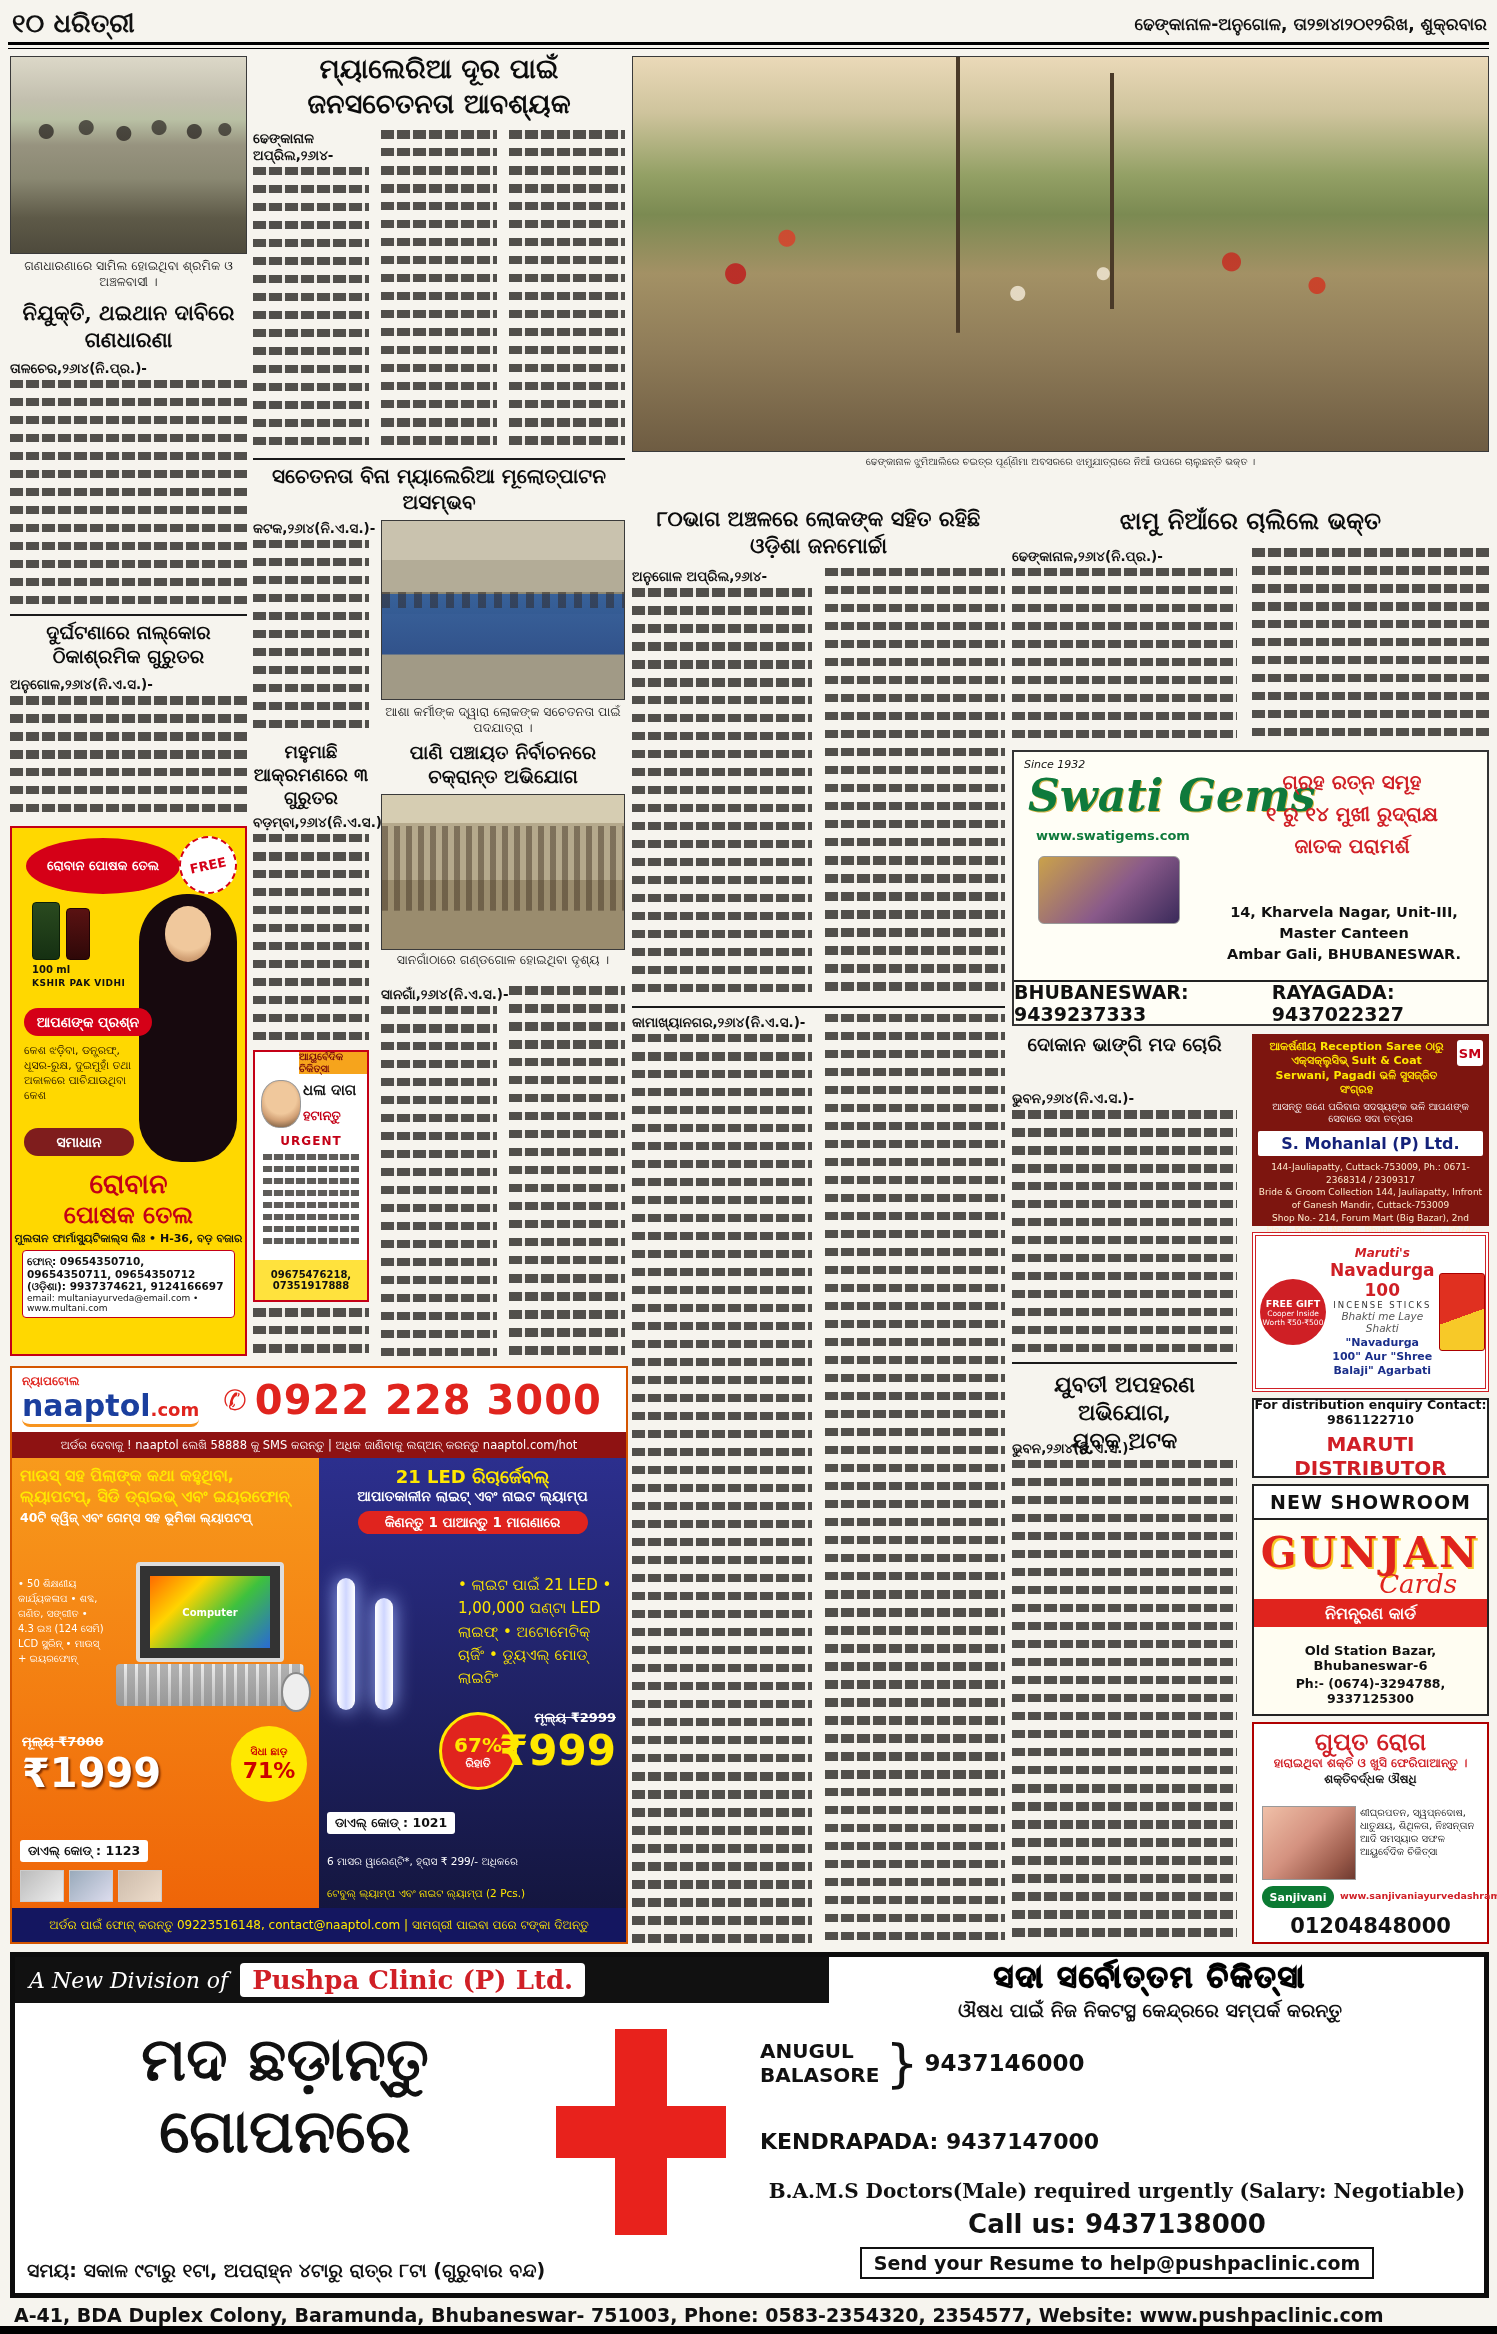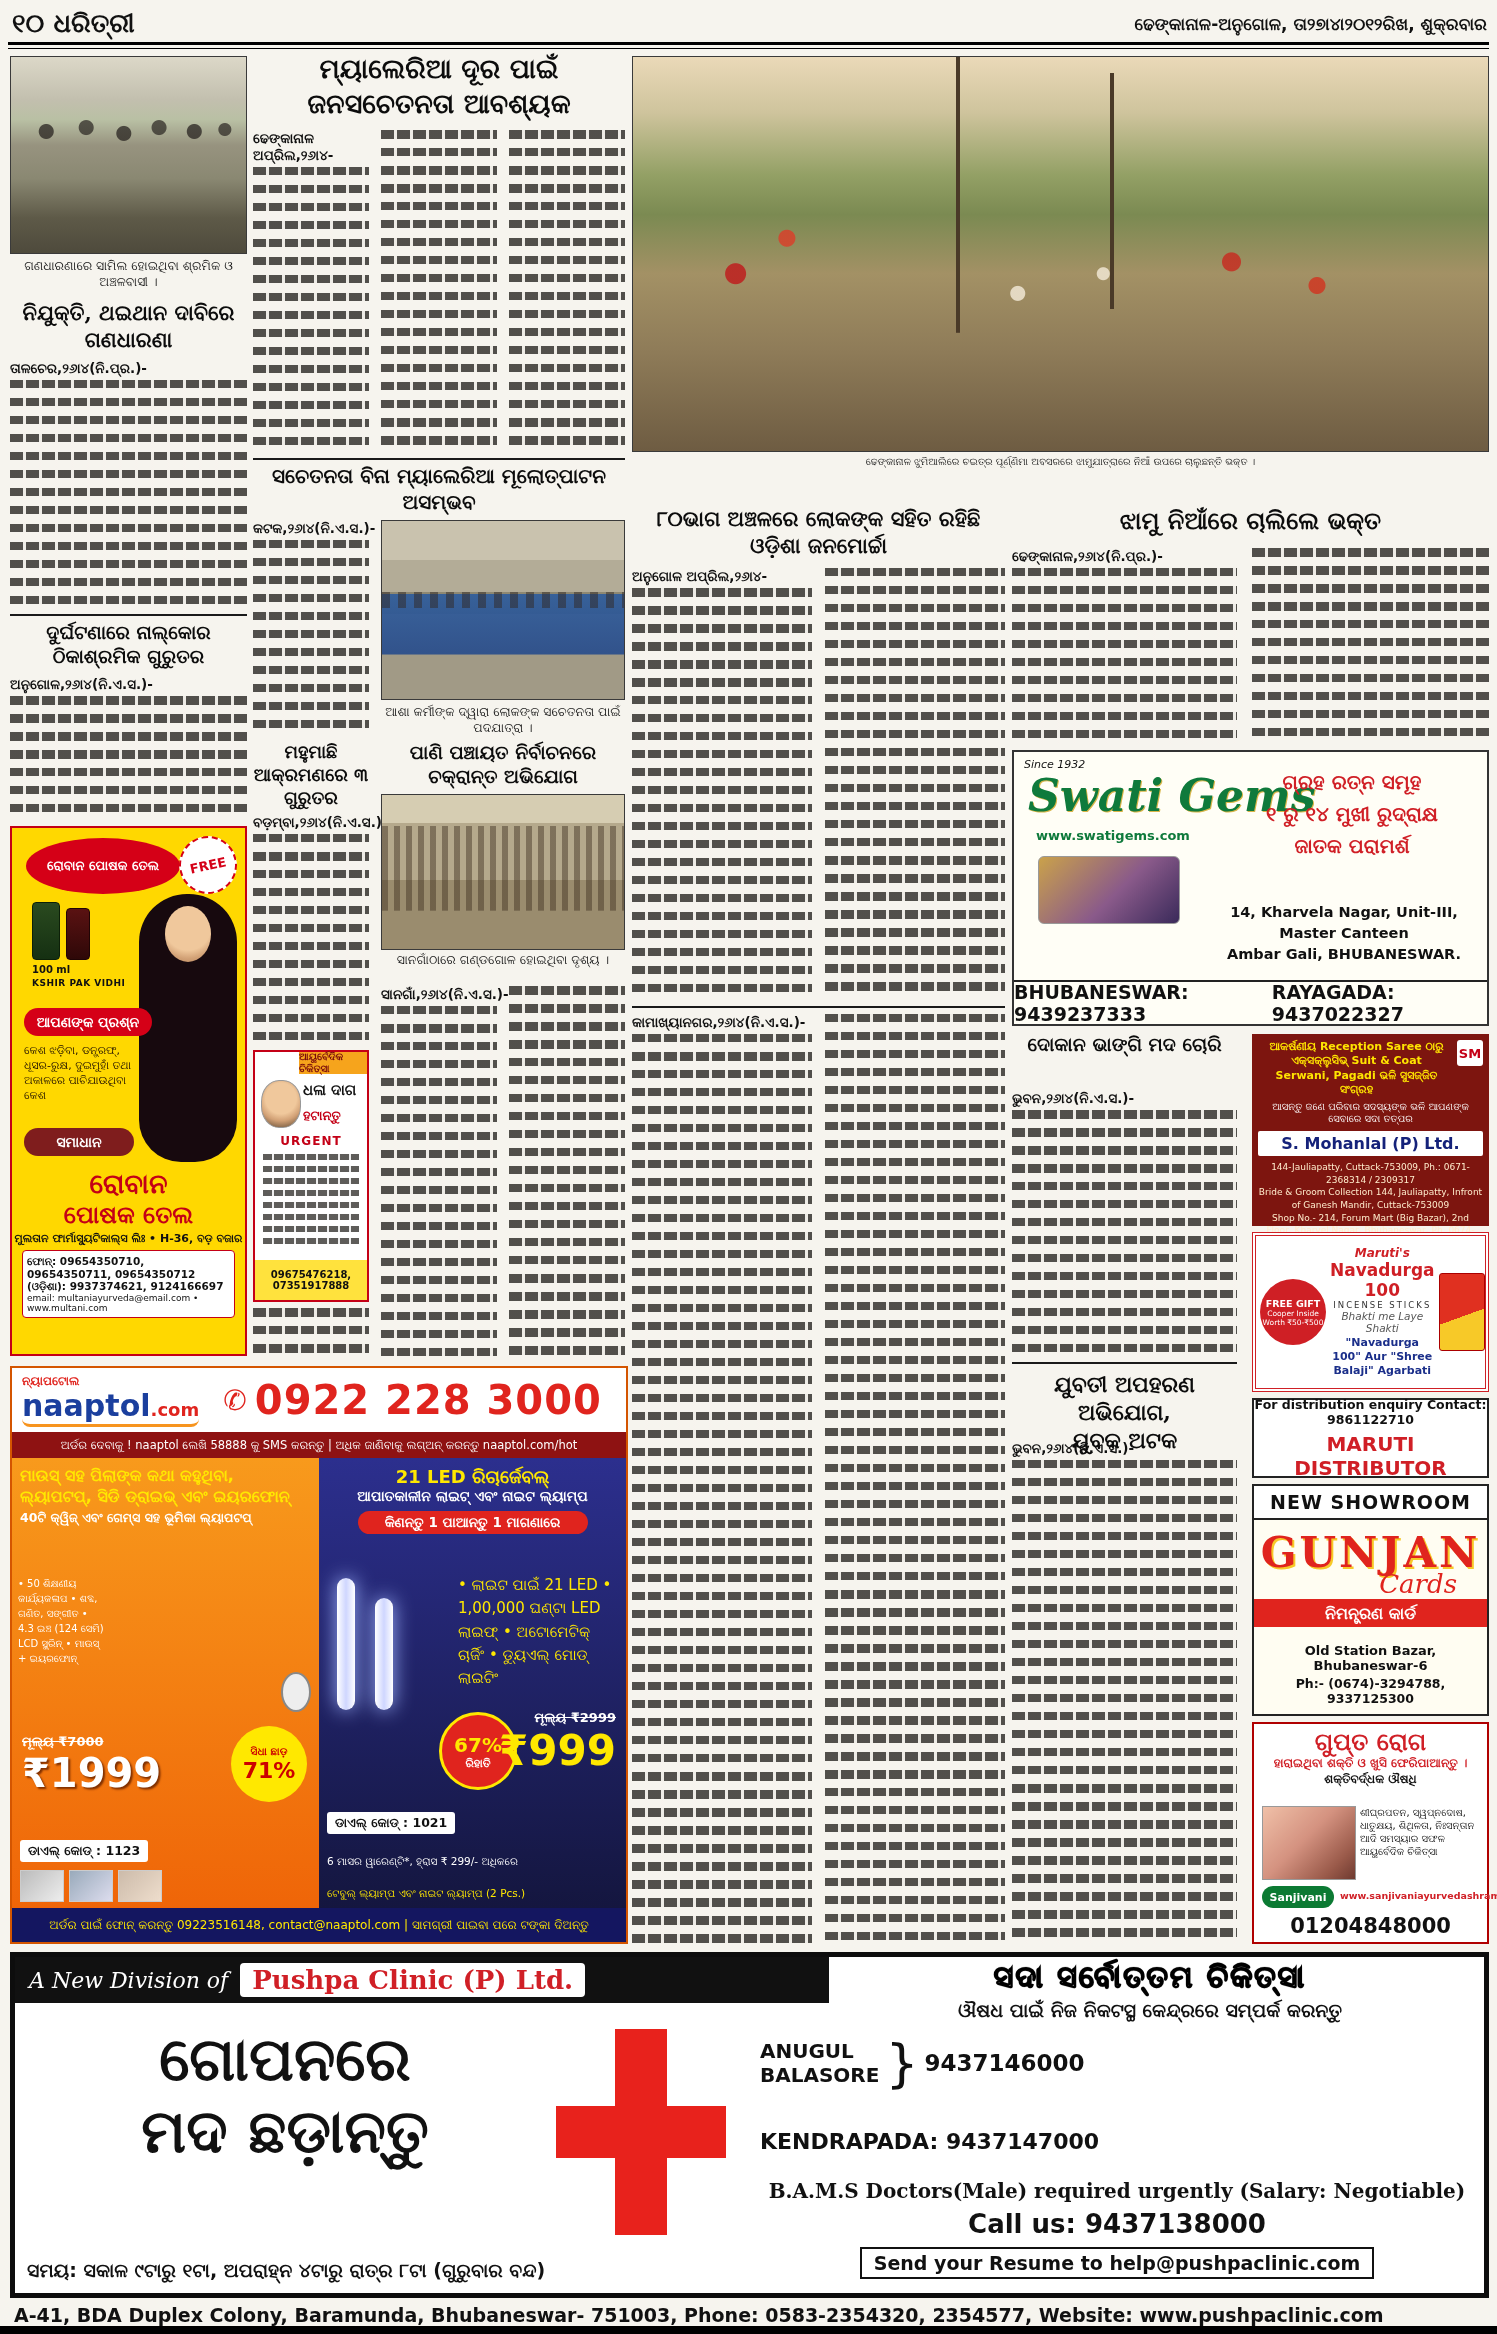--- a/index.html
+++ b/index.html
@@ -290,20 +290,29 @@
     <div style="height:26px;background:#8e1212;color:#fff;font-size:11.5px;display:flex;align-items:center;justify-content:center;">ଅର୍ଡର ଦେବାକୁ ! naaptol ଲେଖି 58888 କୁ SMS କରନ୍ତୁ | ଅଧିକ ଜାଣିବାକୁ ଲଗ୍ଅନ୍ କରନ୍ତୁ naaptol.com/hot</div>
     <div style="display:flex;height:450px;">
 
       <div style="width:309px;background:linear-gradient(180deg,#f89a1c,#ef6508);position:relative;padding:8px;box-sizing:border-box;">
         <div style="color:#ffe800;font-weight:bold;font-size:16px;line-height:1.3;">
           <div>ମାଉସ୍ ସହ ପିଲାଙ୍କ କଥା କହୁଥିବା,</div>
           <div>ଲ୍ୟାପଟପ୍, ସିଡି ଡ୍ରାଇଭ୍ ଏବଂ ଇୟରଫୋନ୍</div>
         </div>
         <div style="color:#fff;font-weight:bold;font-size:12.5px;margin-top:2px;">40ଟି କ୍ୱିଜ୍ ଏବଂ ଗେମ୍ସ ସହ ଭୂମିକା ଲ୍ୟାପଟପ୍</div>
         <div class="abs" style="left:6px;top:118px;width:86px;font-size:10px;color:#fff;line-height:1.5;">• 50 ଶିକ୍ଷଣୀୟ କାର୍ଯ୍ୟକଳାପ • ଶବ୍ଦ, ଗଣିତ, ସଙ୍ଗୀତ • 4.3 ଇଞ୍ଚ (124 ସେମି) LCD ସ୍କ୍ରିନ୍ • ମାଉସ୍ + ଇୟରଫୋନ୍</div>
+        <div class="abs" style="left:100px;top:104px;width:196px;height:160px;">
+          <div style="width:140px;height:92px;margin:0 auto;background:#333;border:4px solid #ddd;border-radius:4px;
+               display:flex;align-items:center;justify-content:center;">
+            <div style="width:120px;height:72px;background:linear-gradient(135deg,#ff6a00,#ffd400 30%,#3ec13e 60%,#2a6ad4);
+                 display:flex;align-items:center;justify-content:center;color:#fff;font-size:10px;font-weight:bold;">Computer</div>
+          </div>
+          <div style="width:188px;height:42px;margin:2px auto 0;background:linear-gradient(#ececec,#b8b8b8);border-radius:4px;
+               background-image:repeating-linear-gradient(90deg, rgba(120,120,120,.5) 0 8px, transparent 8px 11px),linear-gradient(#ececec,#b8b8b8);"></div>
+        </div>
         <div class="abs" style="right:8px;top:214px;width:26px;height:36px;border-radius:50%;background:#eee;border:2px solid #888;"></div>
         <div class="abs" style="left:10px;top:276px;color:#fff;">
           <div class="strike" style="font-size:13px;font-weight:bold;">ମୂଲ୍ୟ ₹7000</div>
           <div style="font-size:40px;font-weight:bold;text-shadow:2px 2px 2px #803000;">₹1999</div>
         </div>
         <div class="abs circ" style="right:12px;top:268px;width:76px;height:76px;background:#ffe800;color:#c00;">
           <div style="font-size:10.5px;font-weight:bold;">ସିଧା ଛାଡ଼</div>
           <div style="font-size:22px;font-weight:bold;">71%</div>
         </div>
         <div class="abs" style="left:8px;bottom:46px;background:#fff;color:#111;font-size:12.5px;font-weight:bold;
@@ -342,22 +351,22 @@
   </div>
 
   <div class="abs" style="left:10px;top:1952px;width:1479px;height:346px;background:#fff;border:5px solid #0d0d0d;box-sizing:border-box;">
     <div class="abs" style="left:0;top:0;width:800px;height:46px;background:#111;display:flex;align-items:center;gap:12px;padding-left:14px;">
       <span style="color:#fff;font-family:'DejaVu Serif',serif;font-style:italic;font-size:22px;">A New Division of</span>
       <span style="background:#fff;border-radius:4px;padding:2px 12px;color:#d01f26;font-weight:bold;font-size:26px;font-family:'DejaVu Serif',serif;">Pushpa Clinic (P) Ltd.</span>
     </div>
     <div class="abs outline-txt" style="left:810px;top:2px;width:650px;text-align:center;font-size:30px;font-weight:bold;letter-spacing:2px;">ସଦା ସର୍ବୋତ୍ତମ ଚିକିତ୍ସା</div>
     <div class="abs" style="left:810px;top:42px;width:650px;text-align:center;font-size:19px;font-weight:bold;">ଔଷଧ ପାଇଁ ନିଜ ନିକଟସ୍ଥ କେନ୍ଦ୍ରରେ ସମ୍ପର୍କ କରନ୍ତୁ</div>
     <div class="abs" style="left:10px;top:66px;width:520px;text-align:center;font-weight:bold;font-size:60px;line-height:1.2;font-family:'DejaVu Serif',serif;">
+      <div>ମଦ ଛଡ଼ାନ୍ତୁ</div>
       <div>ଗୋପନରେ</div>
-      <div>ମଦ ଛଡ଼ାନ୍ତୁ</div>
     </div>
     <div class="abs" style="left:600px;top:72px;width:52px;height:206px;background:#e8221c;"></div>
     <div class="abs" style="left:541px;top:149px;width:170px;height:52px;background:#e8221c;"></div>
 
     <div class="abs" style="left:745px;top:76px;display:flex;align-items:center;gap:6px;">
       <div style="font-size:20px;font-weight:bold;line-height:1.2;">
         <div>ANUGUL</div>
         <div>BALASORE</div>
       </div>
       <div style="font-size:52px;font-weight:normal;">}</div>

